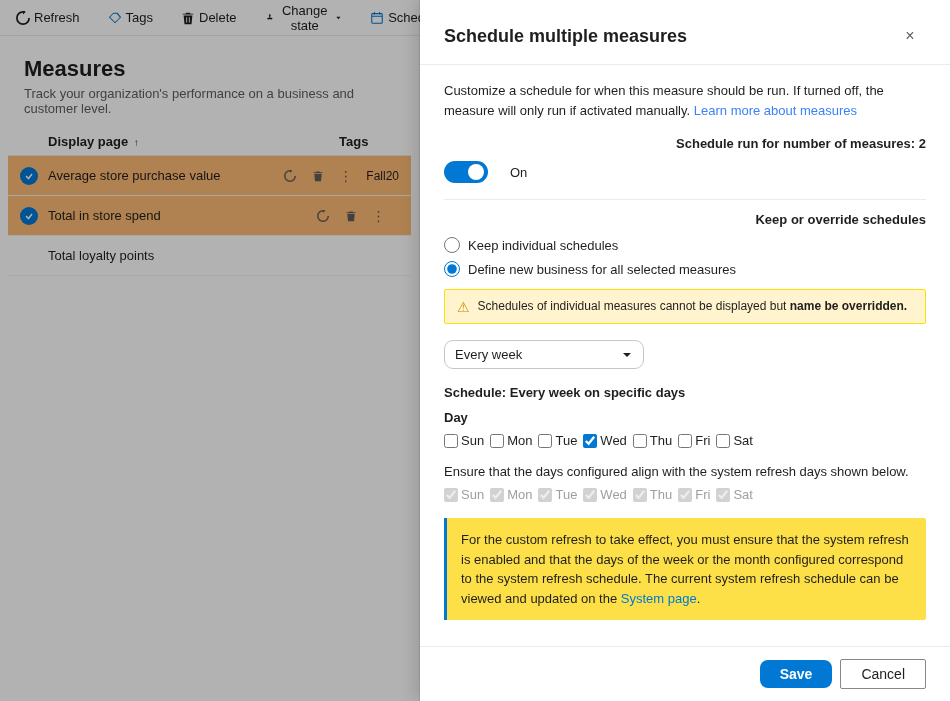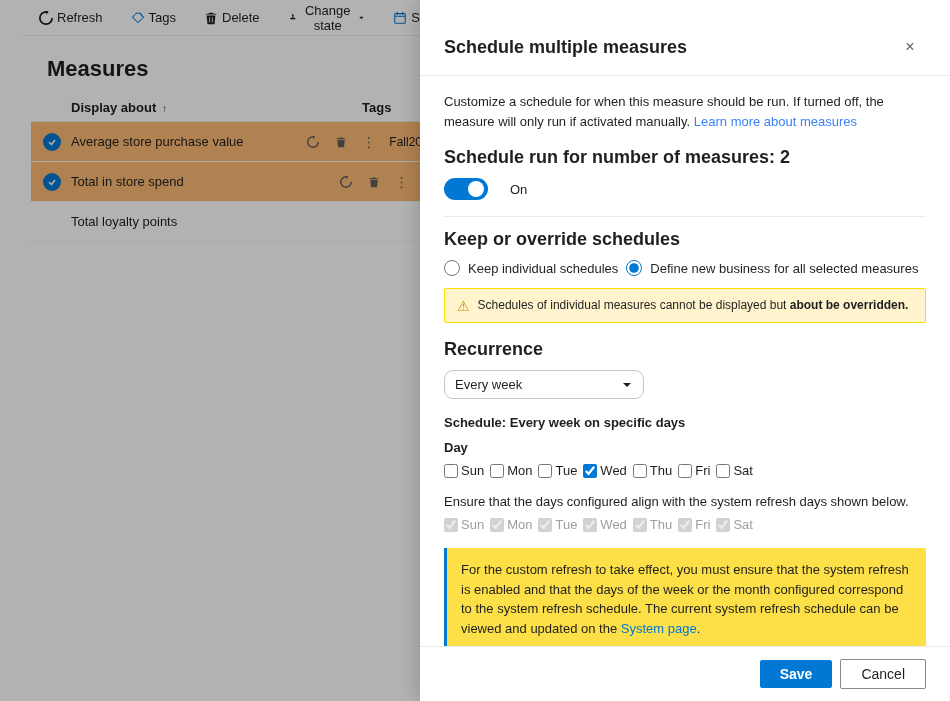--- a/index.html
+++ b/index.html
@@ -1,19 +1,19 @@
 <!DOCTYPE html>
 <html><head>
   <meta charset="utf-8">
   <style>
     * { box-sizing: border-box; margin: 0; padding: 0; }
     body { font-family: 'Segoe UI', sans-serif; font-size: 14px; color: #201f1e; background: #fff; width: 950px; height: 701px; overflow: hidden; position: relative; }
 
     
-    .left-panel { position: absolute; top: 0; left: 0; width: 420px; height: 701px; background: #fff; border-right: 1px solid #edebe9; margin-left: 23px; }
+    .left-panel { position: absolute; top: 0; left: 0; width: 420px; height: 701px; background: #fff; border-right: 1px solid #edebe9; }
 
     
     .toolbar { display: flex; align-items: center; gap: 4px; padding: 4px 8px; border-bottom: 1px solid #edebe9; height: 36px; }
     .toolbar-btn { display: flex; align-items: center; gap: 4px; padding: 4px 8px; border: none; background: transparent; cursor: pointer; font-size: 13px; color: #201f1e; border-radius: 2px; }
     .toolbar-separator { width: 1px; height: 20px; background: #c8c6c4; margin: 0 2px; }
 
     
     .page-header { padding: 20px 24px 12px; }
     .page-title { font-size: 22px; font-weight: 600; color: #201f1e; }
     .page-subtitle { font-size: 13px; color: #605e5c; margin-top: 4px; }
@@ -33,44 +33,44 @@
     .row-actions { display: flex; align-items: center; gap: 4px; margin-right: 8px; }
     .row-action-btn { width: 24px; height: 24px; border: none; background: transparent; cursor: pointer; display: flex; align-items: center; justify-content: center; border-radius: 2px; color: #605e5c; }
     .row-tag { font-size: 12px; color: #201f1e; }
     .row-no-check { width: 28px; }
 
     
     .overlay { position: absolute; top: 0; left: 0; width: 950px; height: 701px; background: rgba(0,0,0,0.3); z-index: 10; }
 
     
     .dialog { position: absolute; top: 0; right: 0; width: 530px; height: 701px; background: #fff; z-index: 20; box-shadow: -4px 0 16px rgba(0,0,0,0.15); display: flex; flex-direction: column; }
-    .dialog-header { display: flex; align-items: center; justify-content: space-between; padding: 31px 24px 12px; border-bottom: 1px solid #edebe9; }
+    .dialog-header { display: flex; align-items: center; justify-content: space-between; padding: 20px 24px 12px; border-bottom: 1px solid #edebe9; }
     .dialog-title { font-size: 18px; font-weight: 600; color: #201f1e; }
     .dialog-close { width: 32px; height: 32px; border: none; background: transparent; cursor: pointer; display: flex; align-items: center; justify-content: center; border-radius: 2px; font-size: 16px; color: #605e5c; }
 
     .dialog-body { flex: 1; overflow-y: auto; padding: 16px 24px; }
 
     .dialog-description { font-size: 13px; color: #201f1e; line-height: 1.5; margin-bottom: 16px; }
     .dialog-description a { color: #3b82f6; text-decoration: none; }
 
-    .section-label { font-size: 18px; font-weight: 600; color: #201f1e; margin-bottom: 10px; }
+    .section-label { font-size: 13px; font-weight: 600; color: #201f1e; margin-bottom: 10px; text-align: right; }
 
     
     .toggle-row { display: flex; align-items: center; gap: 22px; margin-bottom: 16px; }
     .toggle { position: relative; width: 44px; height: 22px; }
     .toggle input { opacity: 0; width: 0; height: 0; }
     .toggle-slider { position: absolute; top: 0; left: 0; right: 0; bottom: 0; background: #0078d4; border-radius: 11px; cursor: pointer; }
     .toggle-slider::before { content: ''; position: absolute; width: 16px; height: 16px; left: 24px; top: 3px; background: #fff; border-radius: 50%; }
     .toggle-label { font-size: 13px; color: #201f1e; }
 
     
     .section-divider { border: none; border-top: 1px solid #edebe9; margin: 8px 0 12px; }
 
     
-    .radio-group { display: flex; flex-direction: row; gap: 8px; margin-bottom: 12px; }
+    .radio-group { display: flex; flex-direction: column; gap: 8px; margin-bottom: 12px; }
     .radio-option { display: flex; align-items: center; gap: 8px; cursor: pointer; }
     .radio-option input[type="radio"] { width: 16px; height: 16px; accent-color: #0078d4; cursor: pointer; }
     .radio-label { font-size: 13px; color: #201f1e; }
 
     
     .warning-box { display: flex; align-items: flex-start; gap: 8px; padding: 8px 12px; background: #fff4ce; border: 1px solid #fce100; border-radius: 2px; margin-bottom: 16px; }
     .warning-icon { color: #d08600; font-size: 14px; margin-top: 1px; flex-shrink: 0; }
     .warning-text { font-size: 12px; color: #201f1e; line-height: 1.4; }
     .warning-text strong { font-weight: 600; }
 
@@ -96,21 +96,21 @@
     .ensure-day-item { display: flex; align-items: center; gap: 3px; }
     .ensure-day-item input[type="checkbox"] { width: 14px; height: 14px; accent-color: #0078d4; }
     .ensure-day-item label { font-size: 13px; color: #a19f9d; }
 
     
     .info-box { background: #fde047; border-left: 3px solid #0078d4; padding: 12px 14px; border-radius: 0 2px 2px 0; font-size: 13px; color: #201f1e; line-height: 1.5; margin-bottom: 16px; }
     .info-box a { color: #0078d4; text-decoration: none; }
 
     
     .dialog-footer { display: flex; align-items: center; justify-content: flex-end; gap: 8px; padding: 12px 24px; border-top: 1px solid #edebe9; }
-    .btn-primary { padding: 6px 20px; background: #0078d4; color: #fff; border: none; border-radius: 2px; cursor: pointer; font-size: 14px; font-weight: 600; }
+    .btn-primary { padding: 6px 20px; background: #0078d4; color: #fff; border: none; border-radius: 8px; cursor: pointer; font-size: 14px; font-weight: 600; }
     .btn-secondary { padding: 6px 20px; background: #fff; color: #201f1e; border: 1px solid #8a8886; border-radius: 2px; cursor: pointer; font-size: 14px; }
   </style>
 </head>
 <body>
 
 <div class="left-panel">
 
   <div class="toolbar">
     <button class="toolbar-btn">
       <svg width="14" height="14" viewBox="0 0 16 16" fill="none">
@@ -147,27 +147,28 @@
       <svg width="14" height="14" viewBox="0 0 16 16">
         <rect x="2" y="3" width="12" height="11" rx="1" stroke="#0078d4" stroke-width="1.2" fill="none"></rect>
         <path d="M5 1v3M11 1v3M2 6h12" stroke="#0078d4" stroke-width="1.2"></path>
       </svg>
       <span>Schedule</span>
     </button>
   </div>
 
   <div class="page-header">
     <div class="page-title">Measures</div>
+    <div class="page-subtitle">Track your organization's performance on a business and customer level.</div>
   </div>
 
   <div class="table-container">
     <div class="table-header">
       <div class="row-check"></div>
       <div class="th-display">
-        <span>Display about</span>
+        <span>Display page</span>
         <span style="font-size:10px; margin-left:2px;">↑</span>
       </div>
       <div class="th-tags">Tags</div>
     </div>
 
     <div class="table-row selected">
       <div class="row-check">
         <div class="check-circle">
           <svg viewBox="0 0 10 10" fill="none">
               <path d="M2 5l2.5 2.5L8 3" stroke="#fff" stroke-width="1.5"></path>
@@ -262,26 +263,25 @@
       </label>
       <label class="radio-option">
         <input type="radio" name="schedule-mode" checked="" style="">
         <span class="radio-label">Define new business for all selected measures</span>
       </label>
     </div>
 
     <div class="warning-box">
       <span class="warning-icon">⚠</span>
       <div class="warning-text">
-        <span>Schedules of individual measures cannot be displayed but </span><strong>about be overridden.</strong>
+        <span>Schedules of individual measures cannot be displayed but </span><strong>name be overridden.</strong>
       </div>
     </div>
 
     <div class="recurrence-section">
-      <div class="section-label">Recurrence</div>
       <div class="recurrence-dropdown">
         <span>Every week</span>
         <svg width="12" height="12" viewBox="0 0 12 12">
           <path d="M2 4l4 4 4-4H2z" fill="#201f1e"></path>
         </svg>
       </div>
     </div>
 
     <div class="schedule-days-section">
       <div class="schedule-days-title">Schedule: Every week on specific days</div>

